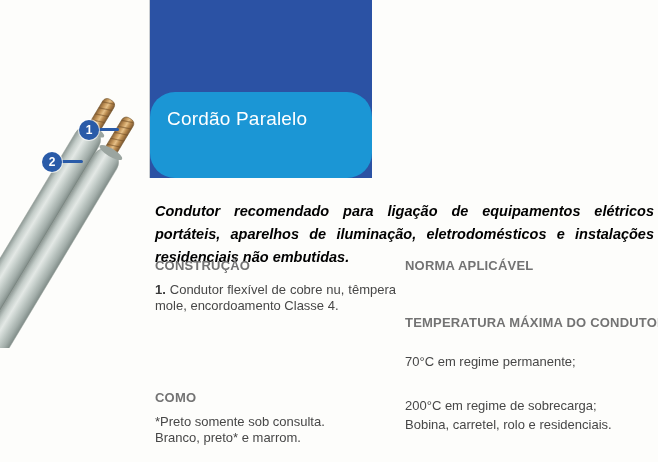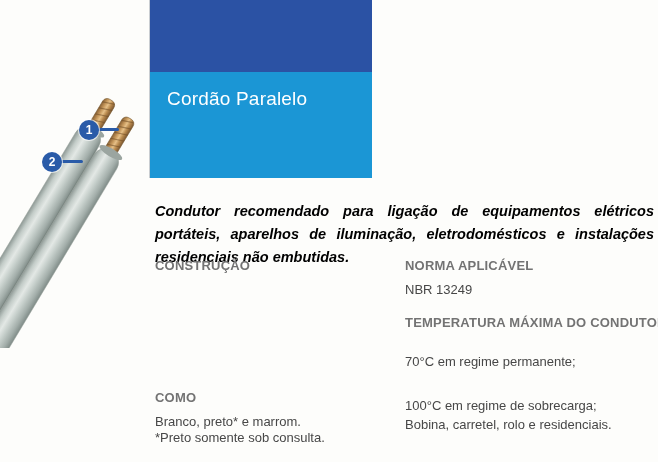--- a/index.html
+++ b/index.html
@@ -13,22 +13,23 @@
   }
   .page{position:absolute;inset:0;}
 
   
   .header-block{
     position:absolute;left:149px;top:0;width:222px;height:178px;
     background:#2b52a4;
     border-left:1px solid #c9cdd1;
   }
   .header-light{
-    position:absolute;left:0;bottom:0;width:100%;height:106px;
+    position:absolute;left:0;bottom:0;width:100%;height:86px;
     background:#1b96d5;
+    border-radius:25px;
   }
   .product-category{
     position:absolute;left:17px;top:16px;
     color:#ffffff;font-size:19px;font-weight:400;letter-spacing:.2px;
     white-space:nowrap;
   }
   .product-name{
     position:absolute;left:16px;top:37px;
     color:#18418e;font-size:28px;font-weight:700;letter-spacing:.2px;
     white-space:nowrap;
@@ -145,36 +146,36 @@
 
   <div class="callout-line" id="callout1-line"></div>
   <div class="callout" id="callout1">1</div>
   <div class="callout-line" id="callout2-line"></div>
   <div class="callout" id="callout2">2</div>
 
   <div class="intro">Condutor recomendado para ligação de equipamentos elétricos portáteis, aparelhos de iluminação, eletrodomésticos e instalações residenciais não embutidas.</div>
 
   <div class="section" id="sec-construcao">
     <h3 class="sec-heading">CONSTRUÇÃO</h3>
+    <p class="item body-13"><b>1.</b> <span>Condutor flexível de cobre nu, têmpera mole, encordoamento Classe 4.</span></p>
   </div>
 
   <div class="section" id="sec-cores">
     <h3 class="sec-heading">COMO</h3>
+    <div class="body-13 line16">*Preto somente sob consulta.</div>
     <div class="body-13 line16">Branco, preto* e marrom.</div>
-    <div class="body-13 line16">*Preto somente sob consulta.</div>
   </div>
 
   <div class="section" id="sec-norma">
     <h3 class="sec-heading">NORMA APLICÁVEL</h3>
-    <div class="body-13 line16">NBR 13249</div>
   </div>
 
   <div class="section" id="sec-temperatura">
     <h3 class="sec-heading">TEMPERATURA MÁXIMA DO CONDUTOR</h3>
     <div class="body-13 line23">70°C em regime permanente;</div>
-    <div class="body-13 line23">100°C em regime de sobrecarga;</div>
+    <div class="body-13 line23">200°C em regime de sobrecarga;</div>
   </div>
 
   <div class="section" id="sec-disponivel">
     <div class="body-13 line16">Bobina, carretel, rolo e residenciais.</div>
   </div>
 
 </div>
 
 </body></html>

